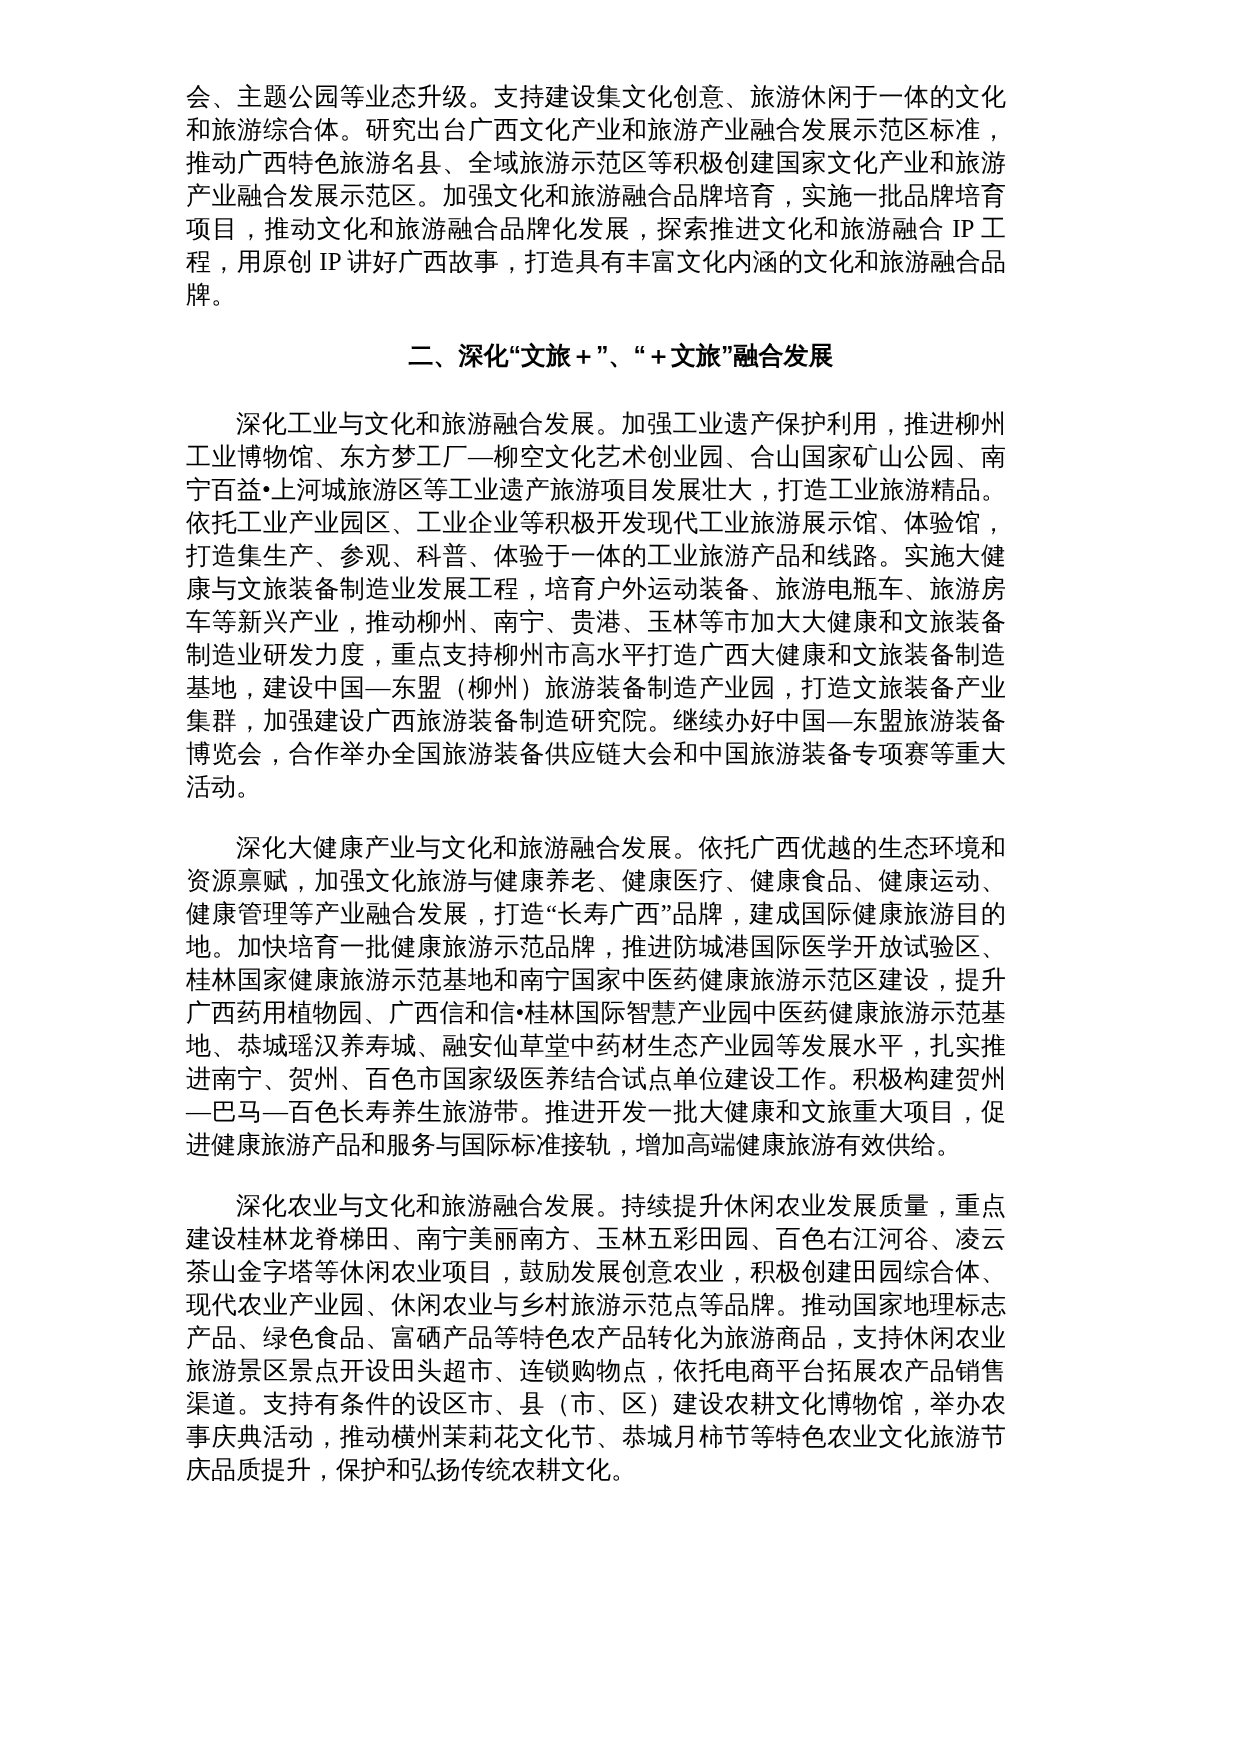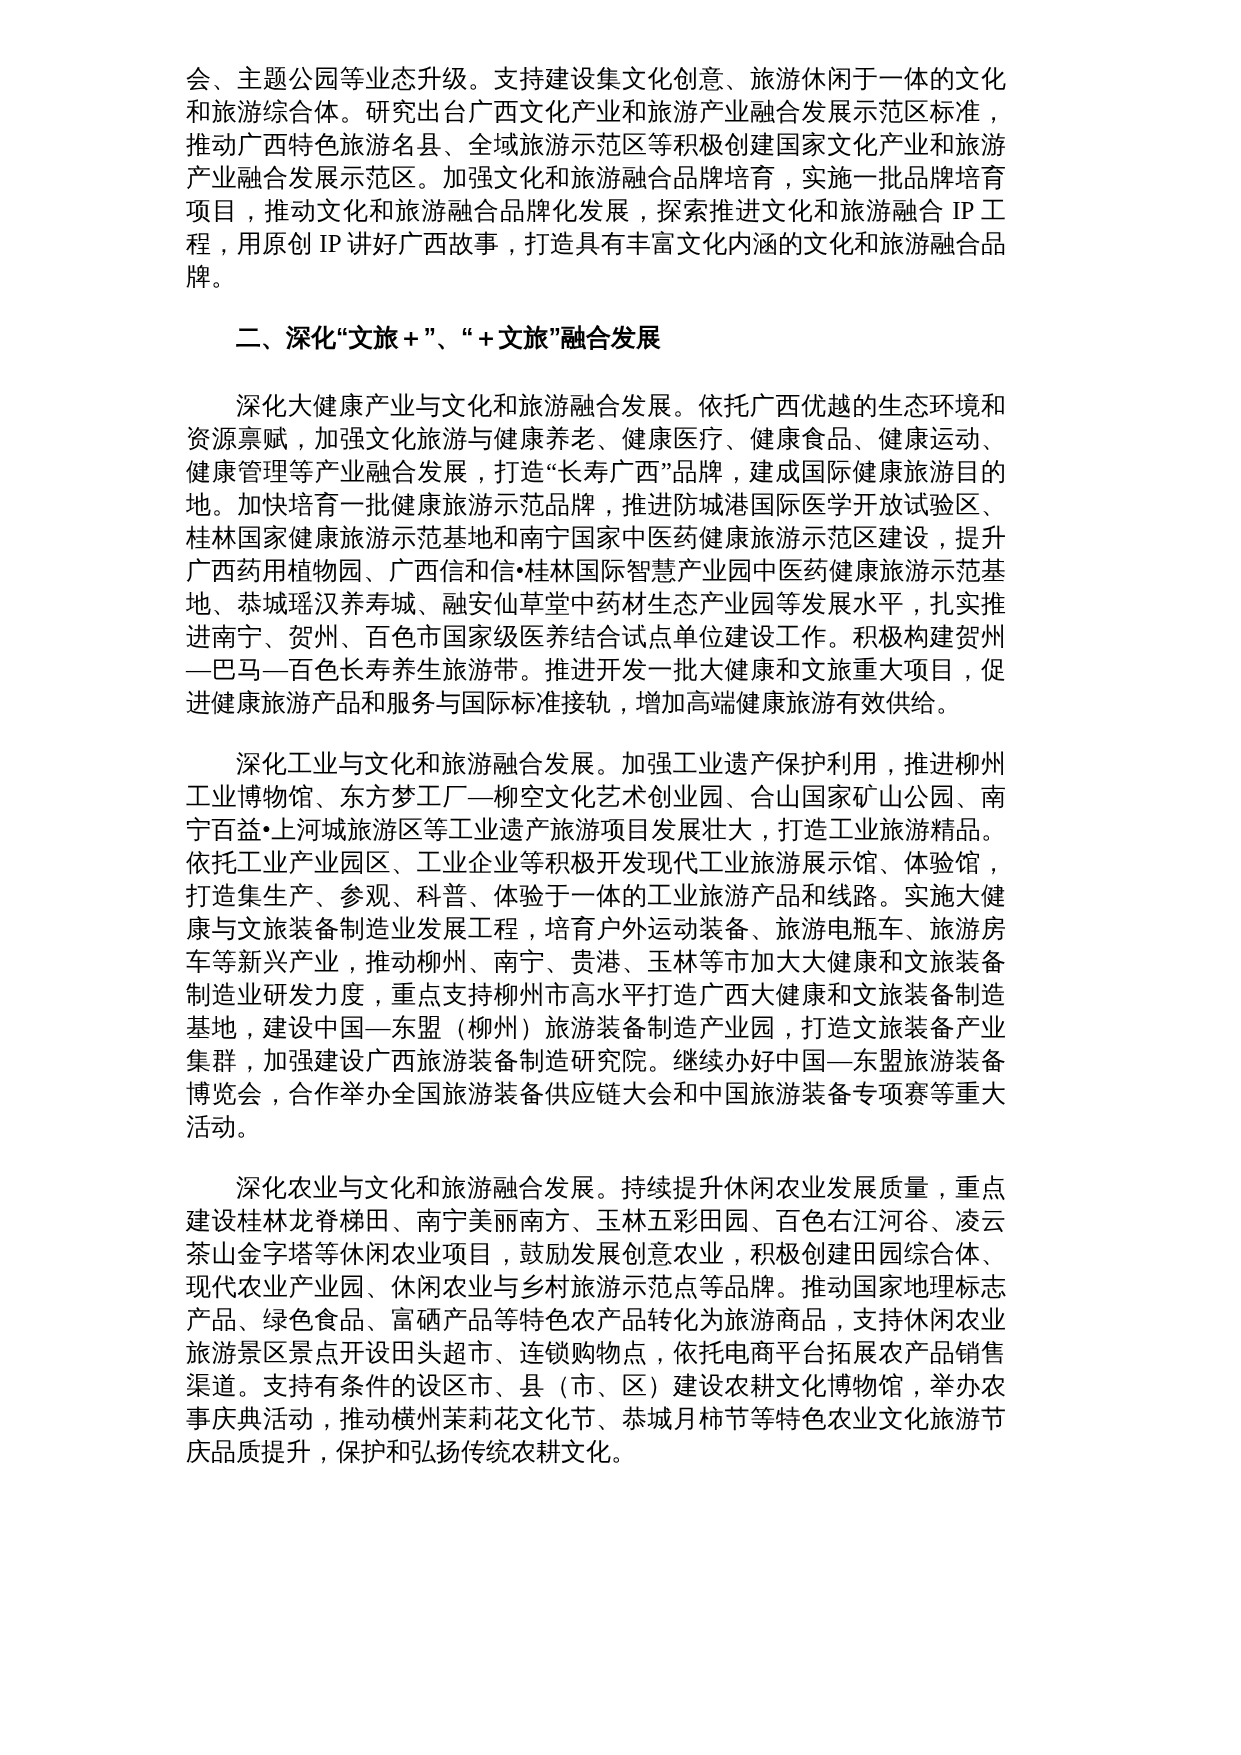--- a/index.html
+++ b/index.html
@@ -6,21 +6,21 @@
     margin: 0;
     padding: 0;
     background: #ffffff;
   }
   .page {
     position: relative;
     width: 1192px;
     height: 1755px;
     background: #ffffff;
     box-sizing: border-box;
-    padding: 62px 186px 0 186px;
+    padding: 80px 186px 0 186px;
     overflow: hidden;
     color: #000000;
     font-family: "Liberation Serif", "DejaVu Serif", serif;
   }
   .para {
     font-size: 25px;
     line-height: 33px;
     text-align: justify;
     text-justify: inter-character;
     margin: 0 0 28px 0;
@@ -28,31 +28,31 @@
   }
   .para.indent {
     text-indent: 2em;
   }
   .heading {
     font-family: "Liberation Sans", "DejaVu Sans", sans-serif;
     font-size: 25px;
     line-height: 33px;
     font-weight: bold;
     text-indent: 2em;
-    text-align: left;
+    text-align: center;
     margin: 6px 0 35px 0;
   }
 </style>
 </head>
 <body>
 
 <div class="page">
   <p class="para">会、主题公园等业态升级。支持建设集文化创意、旅游休闲于一体的文化和旅游综合体。研究出台广西文化产业和旅游产业融合发展示范区标准，推动广西特色旅游名县、全域旅游示范区等积极创建国家文化产业和旅游产业融合发展示范区。加强文化和旅游融合品牌培育，实施一批品牌培育项目，推动文化和旅游融合品牌化发展，探索推进文化和旅游融合 IP 工程，用原创 IP 讲好广西故事，打造具有丰富文化内涵的文化和旅游融合品牌。</p>
 
   <h2 class="heading">二、深化“文旅＋”、“＋文旅”融合发展</h2>
 
+  <p class="para indent">深化工业与文化和旅游融合发展。加强工业遗产保护利用，推进柳州工业博物馆、东方梦工厂—柳空文化艺术创业园、合山国家矿山公园、南宁百益•上河城旅游区等工业遗产旅游项目发展壮大，打造工业旅游精品。依托工业产业园区、工业企业等积极开发现代工业旅游展示馆、体验馆，打造集生产、参观、科普、体验于一体的工业旅游产品和线路。实施大健康与文旅装备制造业发展工程，培育户外运动装备、旅游电瓶车、旅游房车等新兴产业，推动柳州、南宁、贵港、玉林等市加大大健康和文旅装备制造业研发力度，重点支持柳州市高水平打造广西大健康和文旅装备制造基地，建设中国—东盟（柳州）旅游装备制造产业园，打造文旅装备产业集群，加强建设广西旅游装备制造研究院。继续办好中国—东盟旅游装备博览会，合作举办全国旅游装备供应链大会和中国旅游装备专项赛等重大活动。</p>
+
   <p class="para indent">深化大健康产业与文化和旅游融合发展。依托广西优越的生态环境和资源禀赋，加强文化旅游与健康养老、健康医疗、健康食品、健康运动、健康管理等产业融合发展，打造“长寿广西”品牌，建成国际健康旅游目的地。加快培育一批健康旅游示范品牌，推进防城港国际医学开放试验区、桂林国家健康旅游示范基地和南宁国家中医药健康旅游示范区建设，提升广西药用植物园、广西信和信•桂林国际智慧产业园中医药健康旅游示范基地、恭城瑶汉养寿城、融安仙草堂中药材生态产业园等发展水平，扎实推进南宁、贺州、百色市国家级医养结合试点单位建设工作。积极构建贺州—巴马—百色长寿养生旅游带。推进开发一批大健康和文旅重大项目，促进健康旅游产品和服务与国际标准接轨，增加高端健康旅游有效供给。</p>
-
-  <p class="para indent">深化工业与文化和旅游融合发展。加强工业遗产保护利用，推进柳州工业博物馆、东方梦工厂—柳空文化艺术创业园、合山国家矿山公园、南宁百益•上河城旅游区等工业遗产旅游项目发展壮大，打造工业旅游精品。依托工业产业园区、工业企业等积极开发现代工业旅游展示馆、体验馆，打造集生产、参观、科普、体验于一体的工业旅游产品和线路。实施大健康与文旅装备制造业发展工程，培育户外运动装备、旅游电瓶车、旅游房车等新兴产业，推动柳州、南宁、贵港、玉林等市加大大健康和文旅装备制造业研发力度，重点支持柳州市高水平打造广西大健康和文旅装备制造基地，建设中国—东盟（柳州）旅游装备制造产业园，打造文旅装备产业集群，加强建设广西旅游装备制造研究院。继续办好中国—东盟旅游装备博览会，合作举办全国旅游装备供应链大会和中国旅游装备专项赛等重大活动。</p>
 
   <p class="para indent">深化农业与文化和旅游融合发展。持续提升休闲农业发展质量，重点建设桂林龙脊梯田、南宁美丽南方、玉林五彩田园、百色右江河谷、凌云茶山金字塔等休闲农业项目，鼓励发展创意农业，积极创建田园综合体、现代农业产业园、休闲农业与乡村旅游示范点等品牌。推动国家地理标志产品、绿色食品、富硒产品等特色农产品转化为旅游商品，支持休闲农业旅游景区景点开设田头超市、连锁购物点，依托电商平台拓展农产品销售渠道。支持有条件的设区市、县（市、区）建设农耕文化博物馆，举办农事庆典活动，推动横州茉莉花文化节、恭城月柿节等特色农业文化旅游节庆品质提升，保护和弘扬传统农耕文化。</p>
 
 </div>
 
 </body></html>

